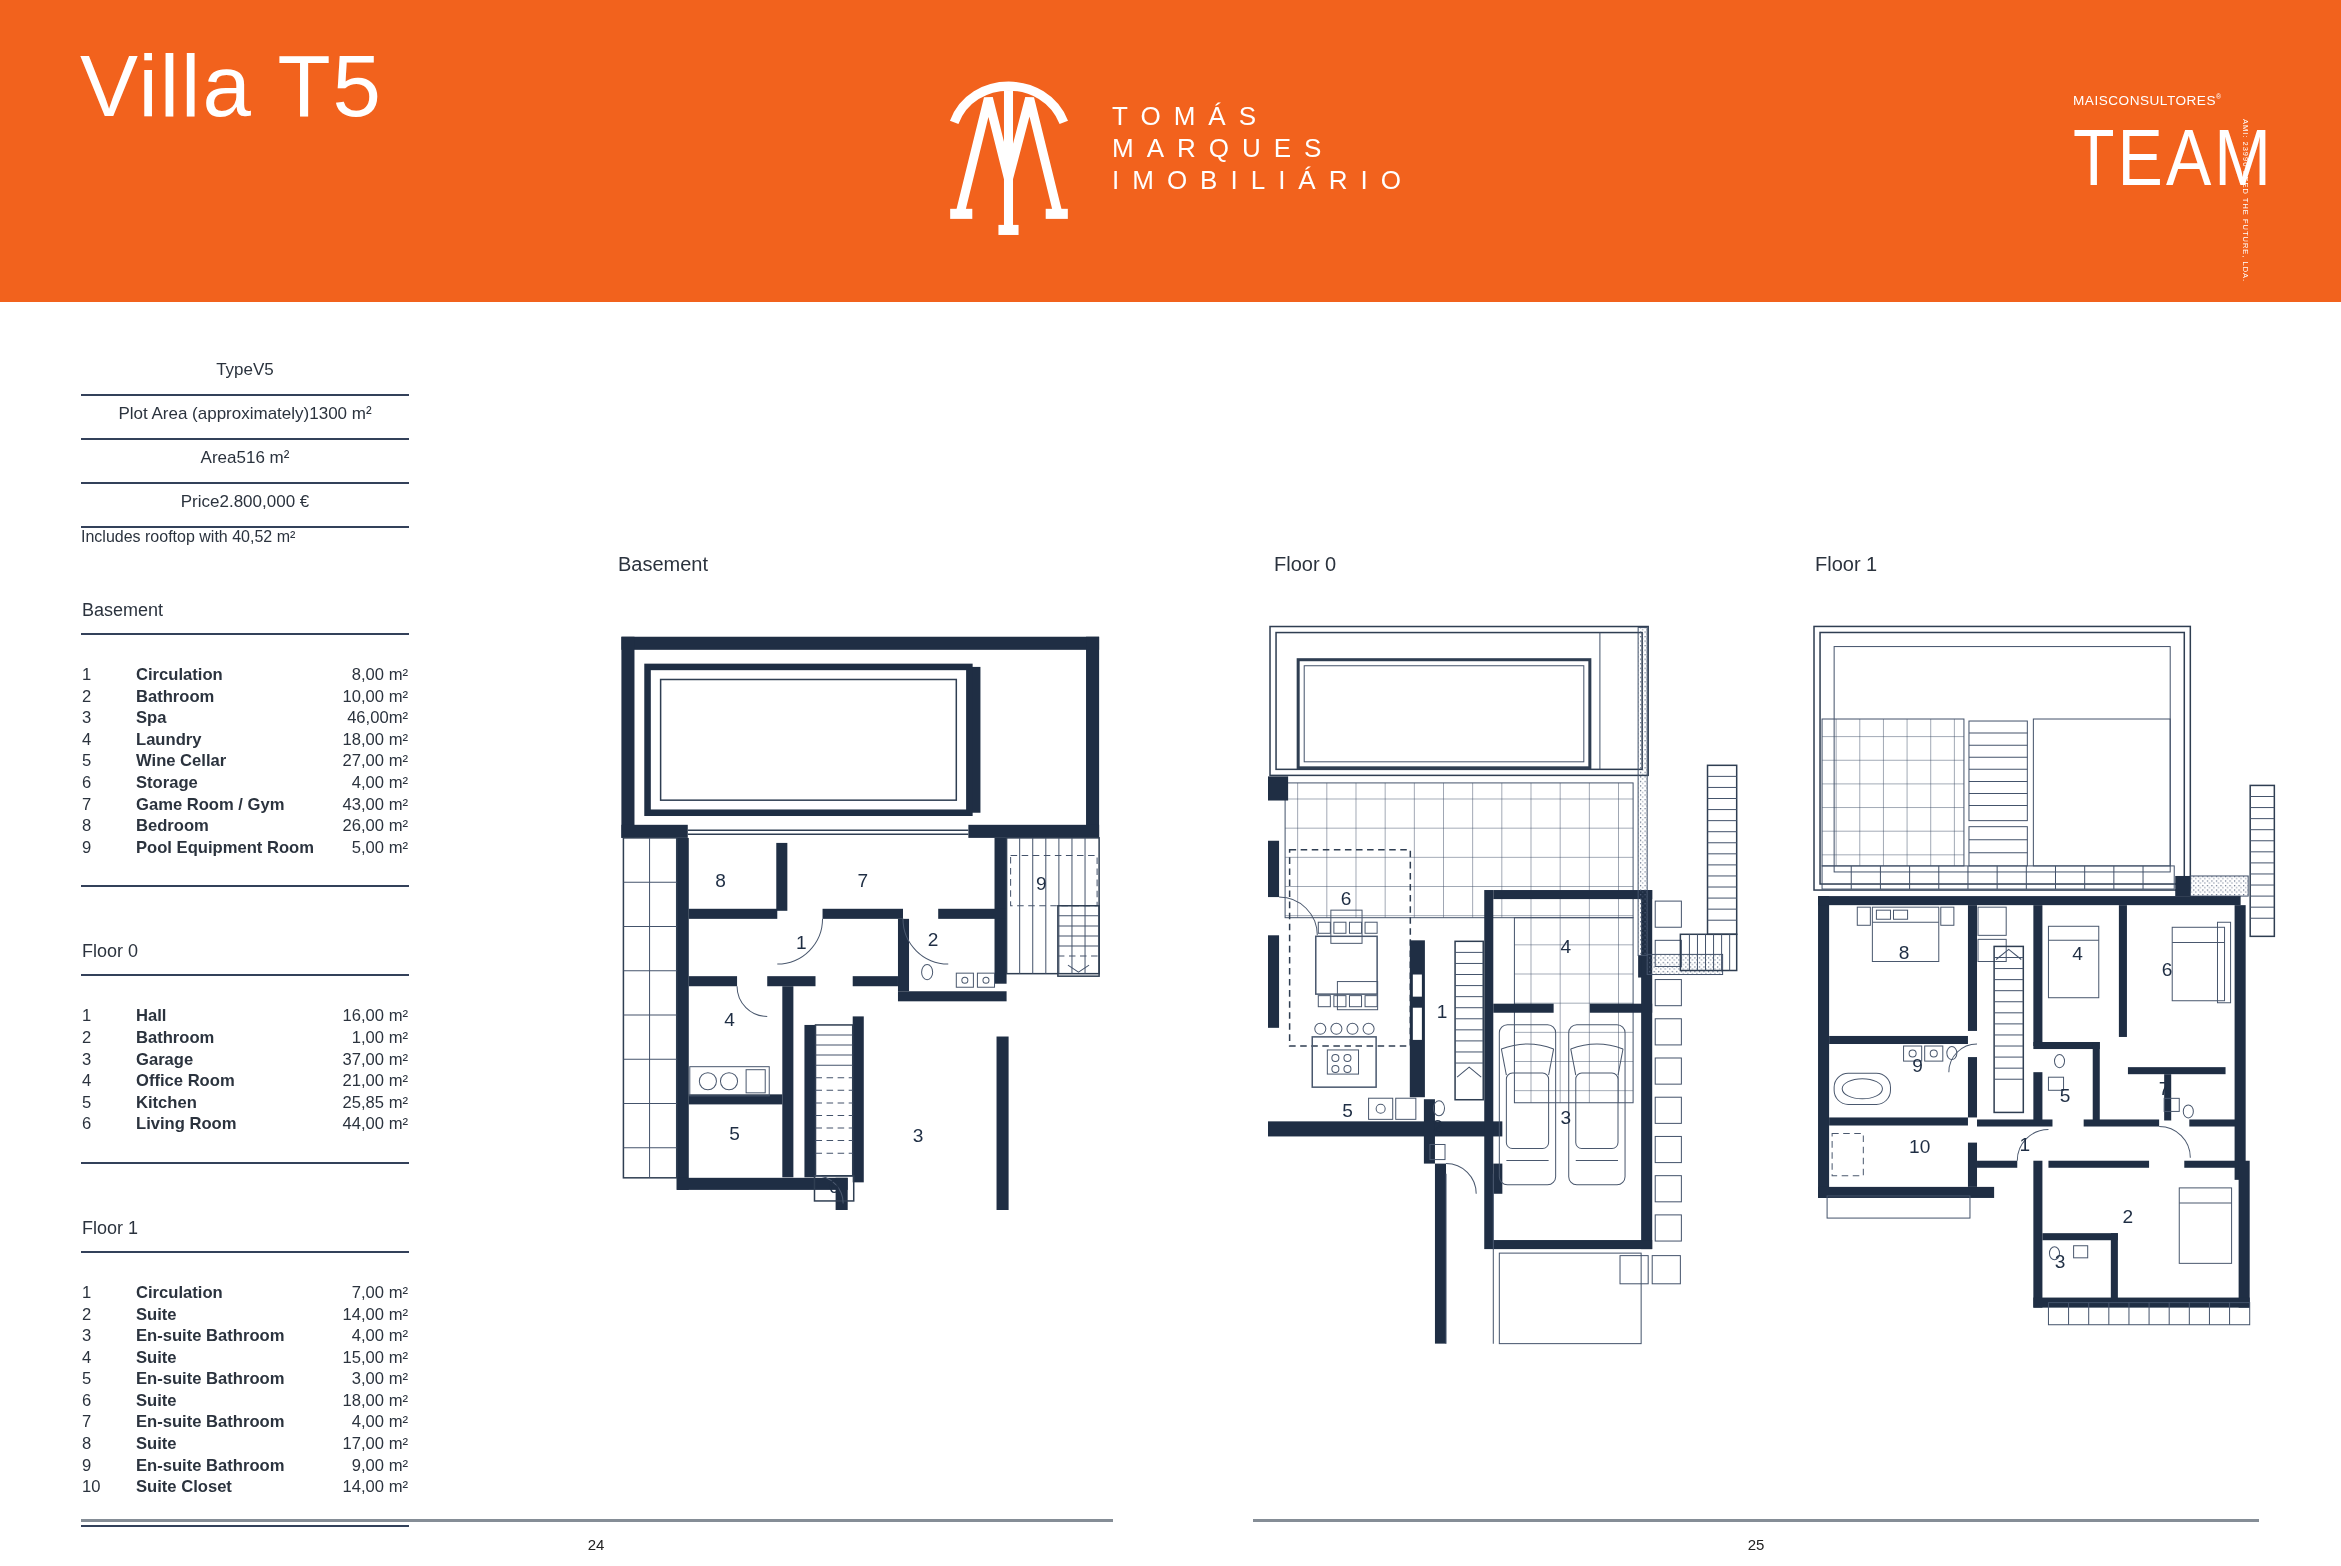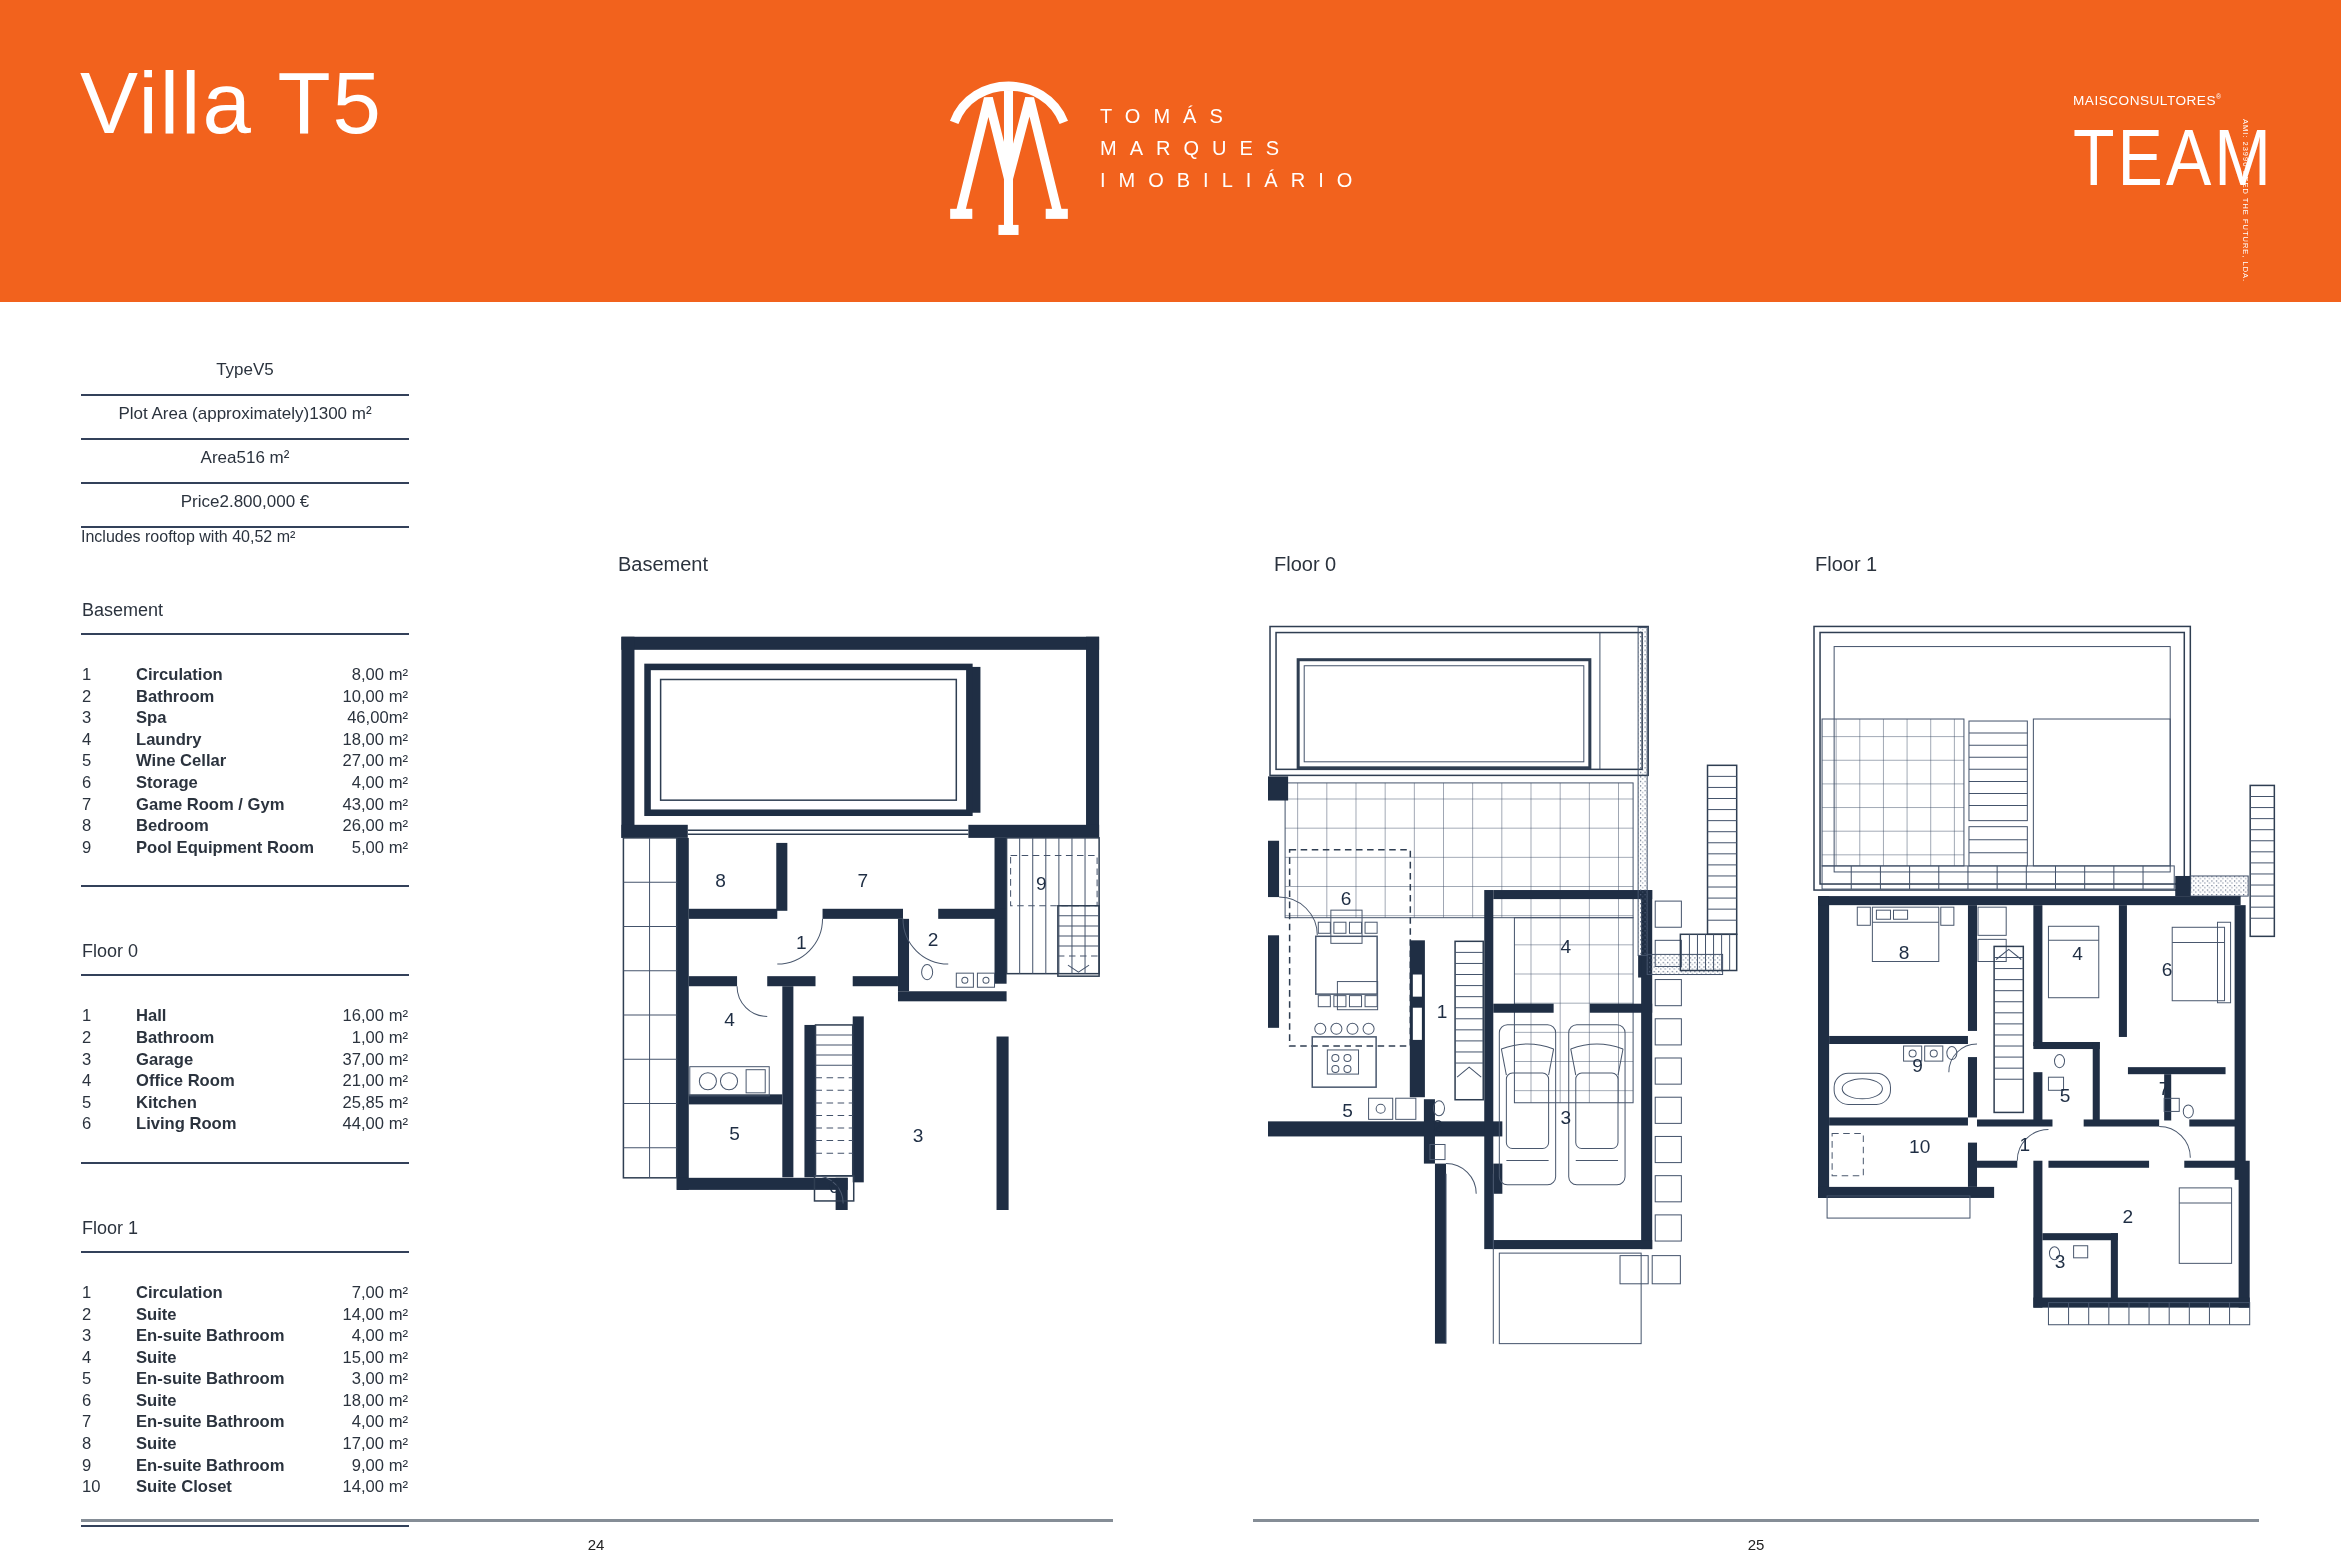--- a/index.html
+++ b/index.html
@@ -2,28 +2,28 @@
 <html style="font-size:8px"><head>
 <meta charset="utf-8">
 <style>
   html,body{margin:0;padding:0;background:#fff;}
   body{width:2342px;height:1567px;position:relative;overflow:hidden;
        font-family:"Liberation Sans", sans-serif;color:#2B333E;}
   .abs{position:absolute;}
 
   
   .header{position:absolute;left:0;top:0;width:2342px;height:302px;background:#F2621D;}
-  .title{position:absolute;left:80px;top:59px;font-size:87px;font-weight:400;color:#fff;
+  .title{position:absolute;left:80px;top:42px;font-size:87px;font-weight:400;color:#fff;
          letter-spacing:2px;line-height:1;}
   .subtitle{position:absolute;left:82px;top:190px;font-size:39px;color:#fff;letter-spacing:1px;}
   .subtitle .tag{font-size:22px;margin-left:11px;}
 
   .brand{position:absolute;left:946px;top:60px;display:flex;align-items:flex-start;}
   .brand svg{display:block;}
-  .brand-text{margin-left:28px;margin-top:40px;color:#fff;font-size:20px;letter-spacing:13px;
+  .brand-text{margin-left:40px;margin-top:40px;color:#fff;font-size:26px;letter-spacing:13px;
               line-height:32px;font-weight:400;}
 
   .team{position:absolute;left:2073px;top:93px;width:216px;color:#fff;}
   .team-line1{font-size:13.6px;letter-spacing:0.5px;white-space:nowrap;}
   .team-line1 b{font-weight:400;}
   .team-line1 sup{font-size:7px;}
   .team-word{font-size:68px;font-weight:300;letter-spacing:3px;line-height:1.0;
              transform:scaleY(1.18);transform-origin:left top;margin-top:9px;}
   .team-side{position:absolute;left:177px;top:26px;font-size:7.5px;letter-spacing:1px;
              transform:rotate(90deg);transform-origin:left top;white-space:nowrap;}

